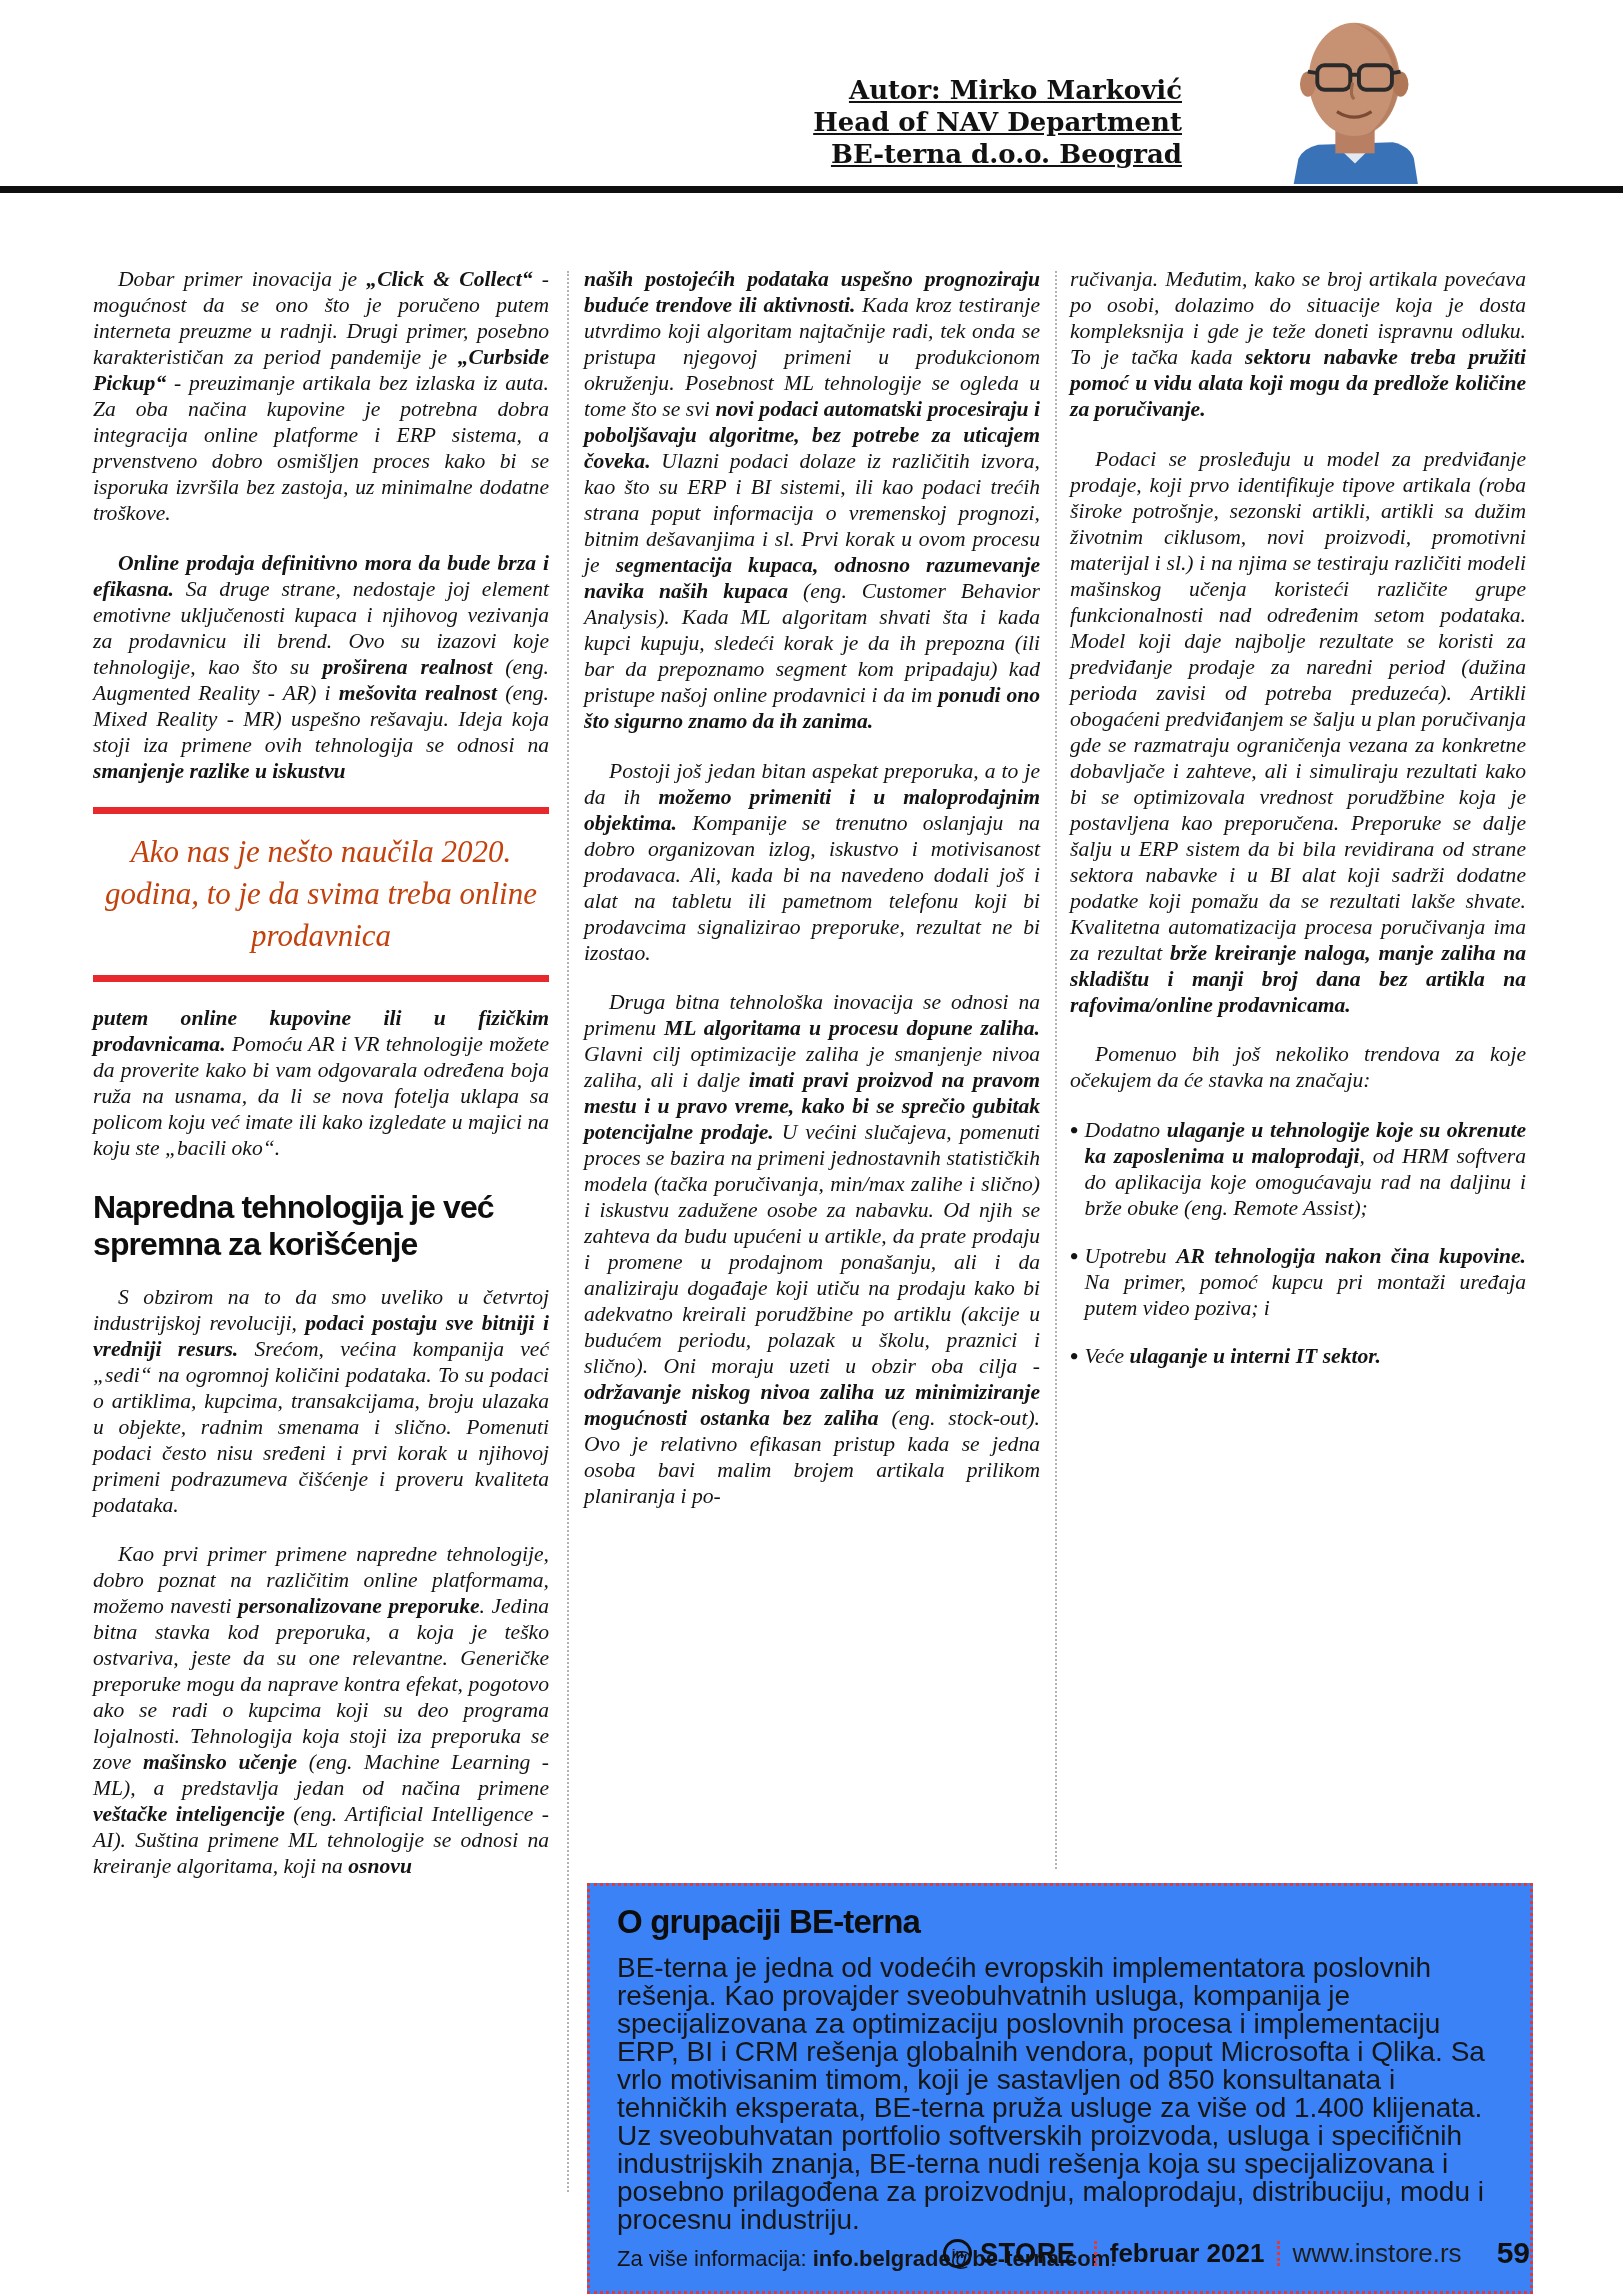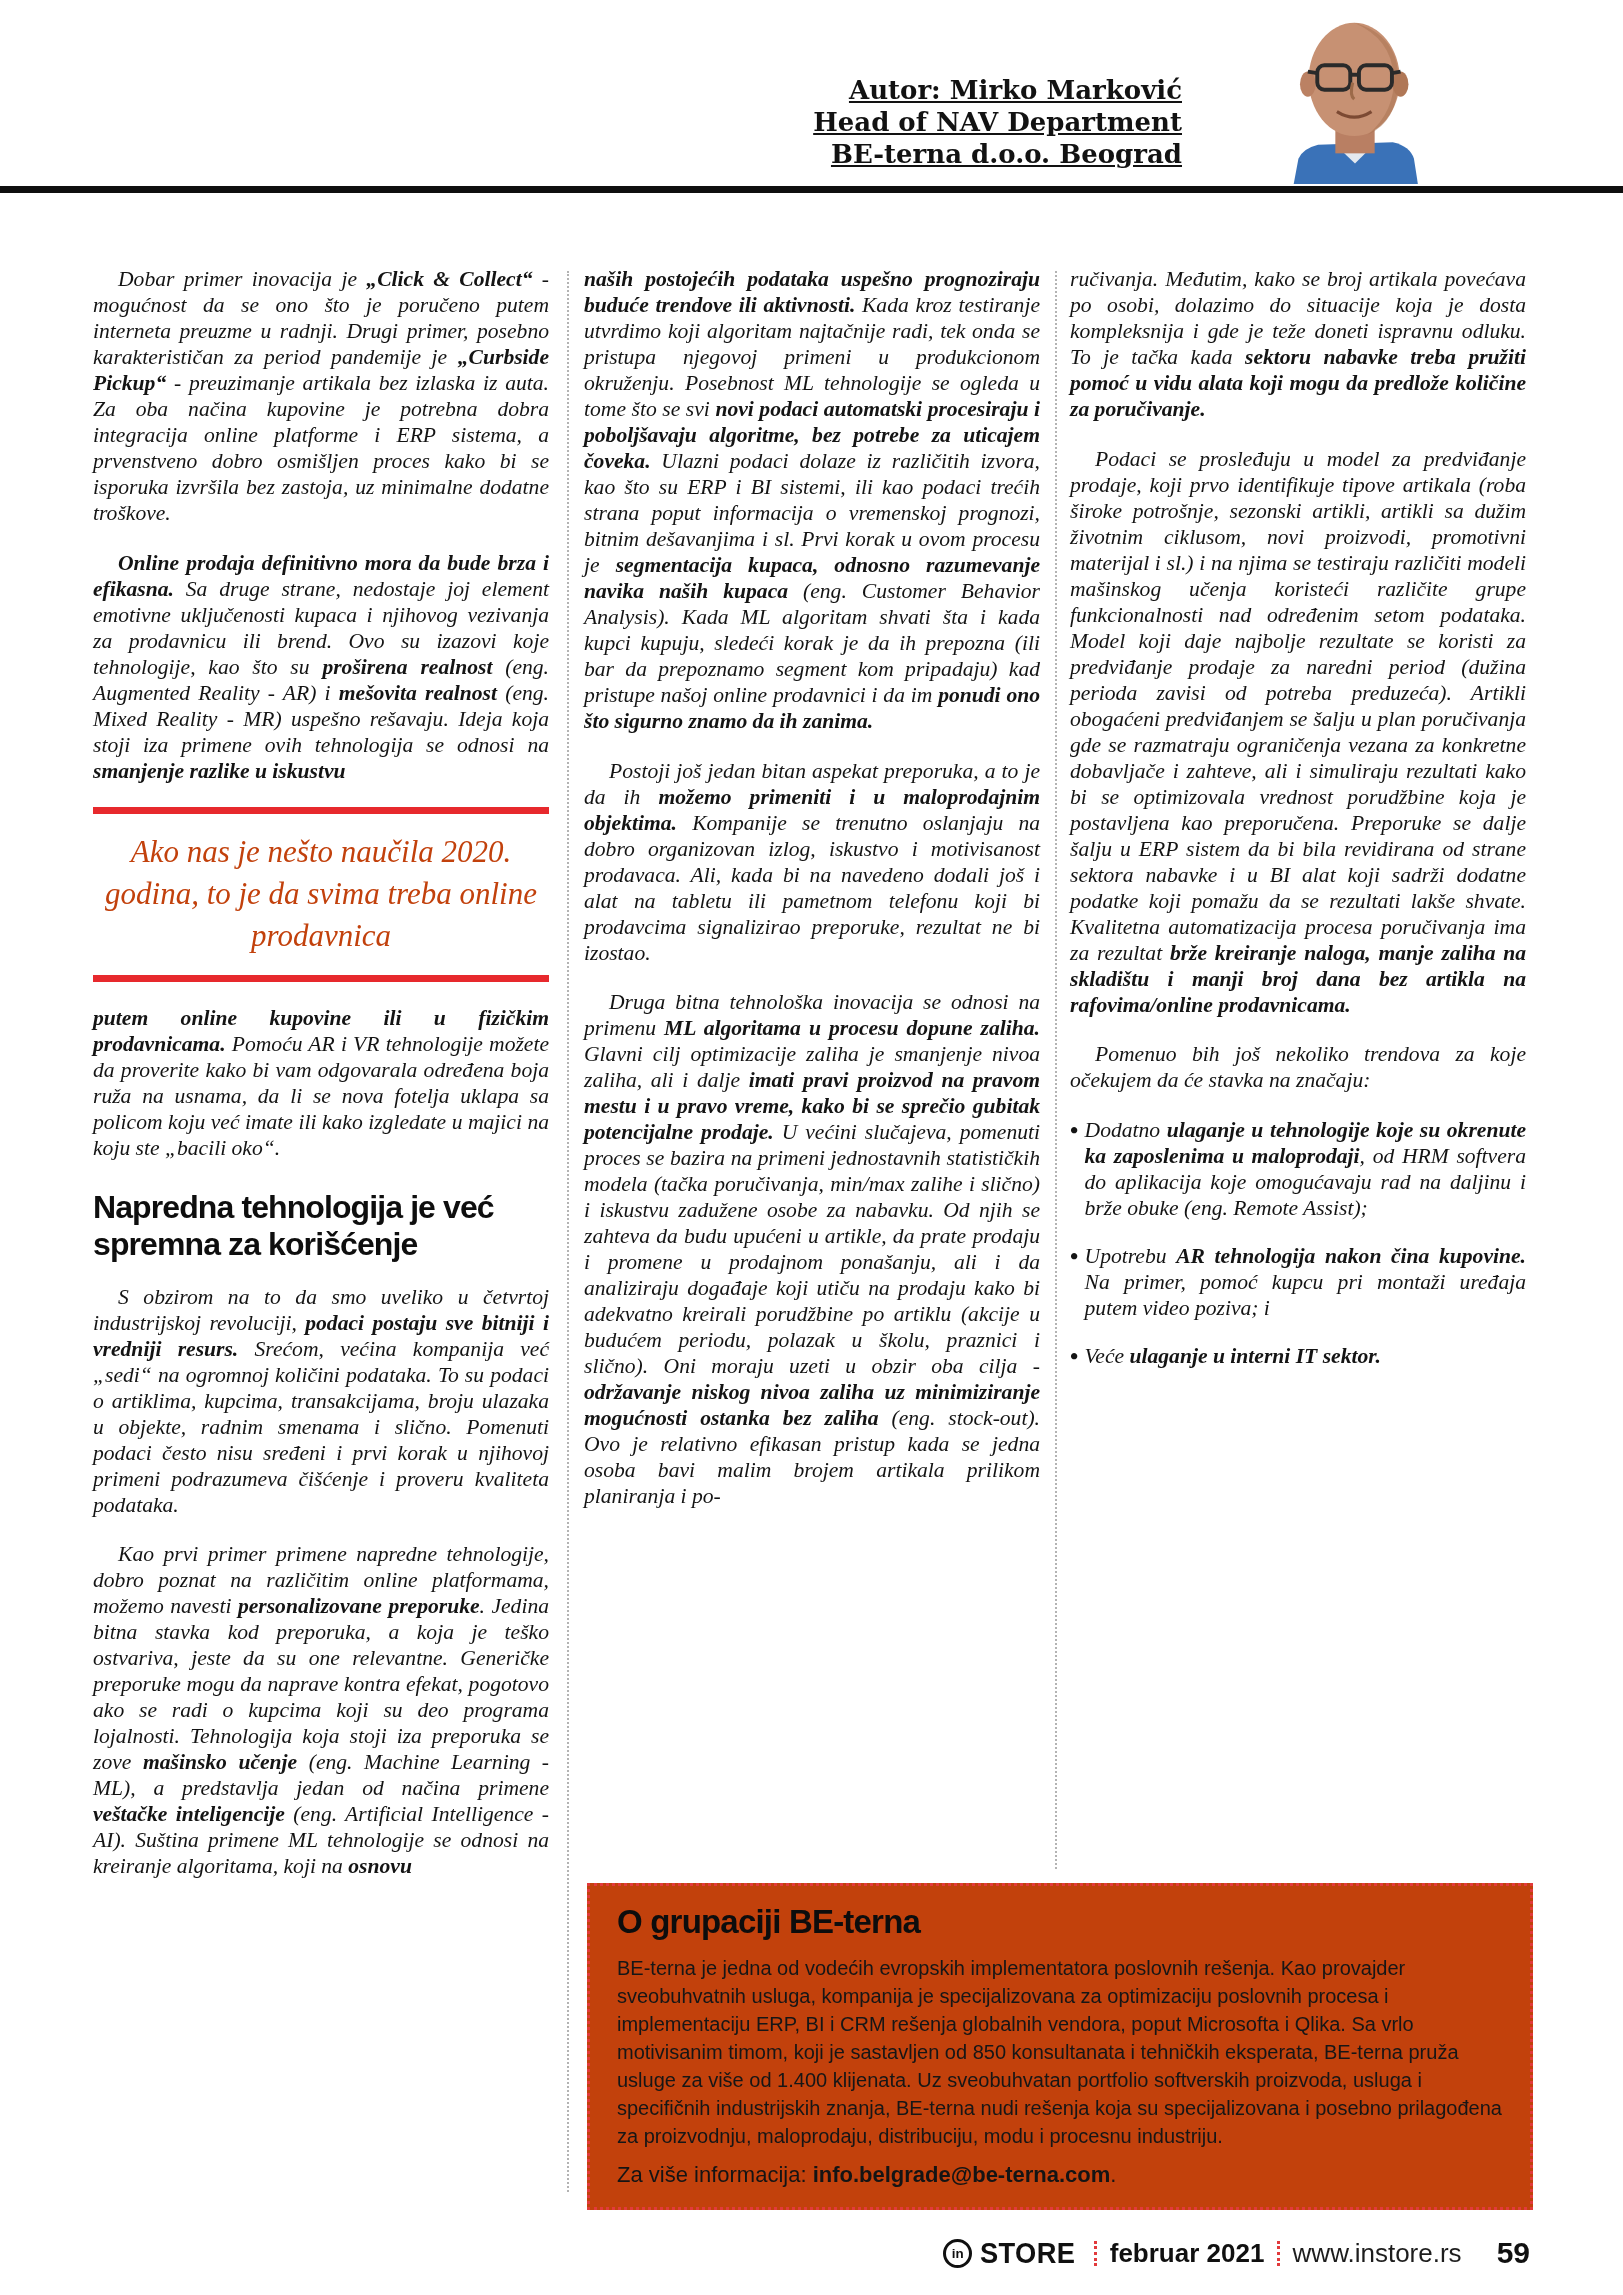--- a/index.html
+++ b/index.html
@@ -35,24 +35,24 @@
   .qtext{color:#c2410c;font-style:italic;font-size:31px;line-height:42px;
          text-align:center;margin:17.3px 4.7px;}
 
   
   .bullet-item{display:flex;margin:0 0 22px;}
   .bullet-glyph{font-weight:bold;font-size:23.6px;line-height:26px;margin-right:6.3px;}
   .bullet-item p{margin:0;flex:1;}
 
   
   .infobox{position:absolute;left:587px;top:1883px;width:946px;box-sizing:border-box;
-           border:3.1px dotted #e23a3c;padding:17.3px 27px 19px;background:#c2410c;
+           border:3.1px dotted #e23a3c;padding:17.3px 27px 19px;background:#3b82f6;
            font-family:"Liberation Sans",sans-serif;}
   .infobox h3{margin:0 0 12.6px;font-size:33px;letter-spacing:-0.8px;color:#0d0d0d;}
-  .infobox .ibody{font-size:20px;line-height:28px;color:#161616;margin:0 0 12.6px;}
+  .infobox .ibody{font-size:28px;line-height:28px;color:#161616;margin:0 0 12.6px;}
   .infobox .contact{font-size:22px;margin:0;}
 
   
   .footer{position:absolute;top:2236px;right:93px;display:flex;align-items:center;
           font-family:"Liberation Sans",sans-serif;color:#101010;}
   .logo{width:29px;height:29px;border:3.1px solid #101010;border-radius:50%;
         display:flex;align-items:center;justify-content:center;font-weight:bold;
         font-size:13.4px;box-sizing:border-box;margin-right:7.9px;}
   .brand{font-weight:bold;font-size:29px;letter-spacing:0.4px;transform:scaleX(0.94);
          transform-origin:left center;}

